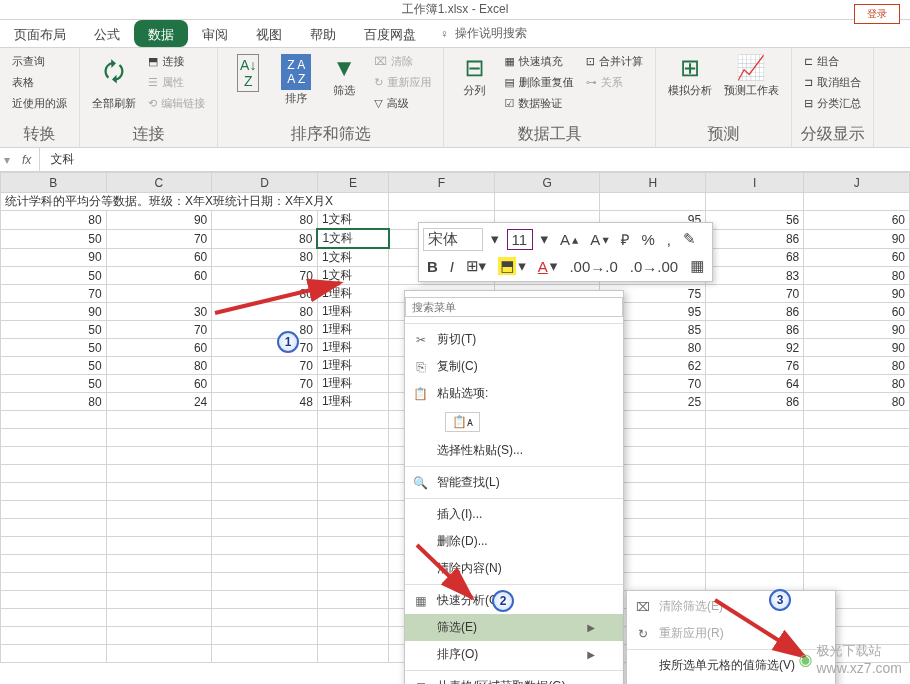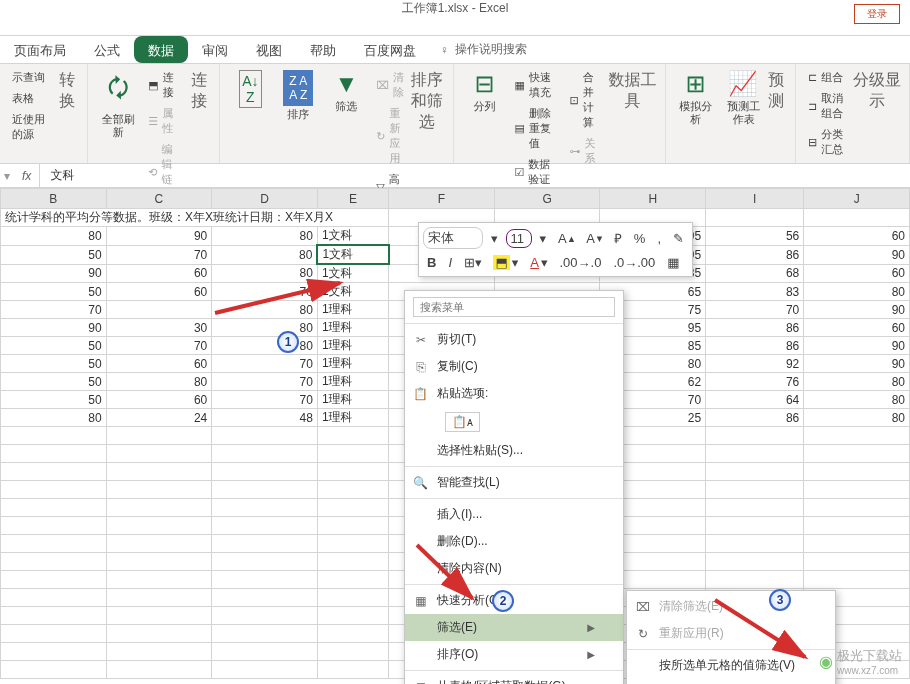--- a/index.html
+++ b/index.html
@@ -1,29 +1,29 @@
 <!DOCTYPE html>
 <html><head>
   <meta charset="utf-8">
   <style>
     * { margin: 0; padding: 0; box-sizing: border-box; }
     body { font-family: "Microsoft YaHei", Arial, sans-serif; font-size: 12px; background: #fff; overflow: hidden; width: 910px; height: 684px; position: relative; }
     
-    .titlebar { background: #fff; height: 36px; display: flex; align-items: flex-start; justify-content: center; position: relative; border-bottom: 1px solid #d4d4d4; }
+    .titlebar { background: #fff; height: 20px; display: flex; align-items: center; justify-content: center; position: relative; border-bottom: 1px solid #d4d4d4; }
     .titlebar-title { color: #595959; font-size: 12px; }
     .login-btn { position: absolute; right: 10px; top: 4px; background: #fff; border: 1px solid #c43e1c; color: #c43e1c; padding: 2px 12px; font-size: 10px; }
     
     .ribbon-tabs { background: #fff; height: 28px; display: flex; align-items: stretch; border-bottom: 1px solid #d4d4d4; }
     .ribbon-tab { padding: 6px 14px; color: #444; cursor: pointer; font-size: 13px; }
     .ribbon-tab.active { background: #217346; color: #fff; border-radius: 8px; }
     .tell-me { display: flex; align-items: center; gap: 6px; padding: 0 10px; color: #666; }
     .bulb-icon { color: #666; }
     
     .ribbon-content { background: #f3f2f1; height: 100px; display: flex; border-bottom: 1px solid #d4d4d4; }
-    .ribbon-group { border-right: 1px solid #e1dfdd; padding: 4px 8px 2px; display: flex; flex-direction: row; justify-content: space-between; }
+    .ribbon-group { border-right: 1px solid #e1dfdd; padding: 4px 8px 2px; display: flex; flex-direction: column; justify-content: space-between; }
     .ribbon-group-label { text-align: center; color: #666; font-size: 16px; padding-top: 2px; }
     .ribbon-group-content { display: flex; gap: 4px; align-items: flex-start; }
     .ribbon-btn { display: flex; flex-direction: column; align-items: center; padding: 2px 4px; cursor: pointer; min-width: 44px; text-align: center; }
     .ribbon-btn-icon { font-size: 24px; color: #217346; margin-bottom: 2px; }
     .ribbon-btn-label { font-size: 11px; color: #444; line-height: 1.2; }
     .ribbon-small-btn { display: flex; align-items: center; gap: 4px; padding: 2px 4px; cursor: pointer; font-size: 11px; color: #444; }
     .ribbon-small-btn.disabled { color: #aaa; }
     .ribbon-col { display: flex; flex-direction: column; gap: 2px; }
     
     .formula-bar { height: 24px; display: flex; align-items: center; border-bottom: 1px solid #d4d4d4; background: #fff; }
@@ -43,26 +43,26 @@
     .grid th.col-H { width: 112px; }
     .grid th.col-I { width: 104px; }
     .grid th.col-J { width: 112px; }
     .grid td { border: 1px solid #d4d4d4; height: 18px; padding: 0 4px; color: #333; font-size: 12px; }
     .grid td.num { text-align: right; }
     .grid td.header-cell { background: #ddb26a; color: #333; }
     .grid td.selected { border: 2px solid #217346; }
     
     .mini-toolbar { position: absolute; background: #fff; border: 1px solid #c6c6c6; box-shadow: 2px 2px 6px rgba(0,0,0,0.2); padding: 4px; display: flex; flex-direction: column; gap: 4px; z-index: 10; }
     .mini-row { display: flex; gap: 4px; align-items: center; }
-    .mini-item { padding: 2px 4px; font-size: 13px; color: #444; display: flex; align-items: center; gap: 2px; border-radius: 8px; }
+    .mini-item { padding: 2px 4px; font-size: 15px; color: #444; display: flex; align-items: center; gap: 2px; }
     .mini-font { border: 1px solid #ccc; padding: 1px 4px; width: 60px; }
     .mini-size { border: 1px solid #701a75; padding: 1px 4px; width: 26px; }
     
     .context-menu { position: absolute; background: #fff; border: 1px solid #c6c6c6; box-shadow: 2px 2px 8px rgba(0,0,0,0.25); width: 220px; z-index: 20; padding: 2px 0; }
-    .context-search { padding: 4px 8px; }
+    .context-search { padding: 4px 0; }
     .context-search input { width: 100%; border: 1px solid #ccc; padding: 3px 6px; font-size: 11px; }
     .menu-sep { border-top: 1px solid #e1dfdd; margin: 2px 0; }
     .menu-item { padding: 5px 28px 5px 32px; color: #333; font-size: 12px; cursor: pointer; position: relative; display: flex; justify-content: space-between; align-items: center; }
     .menu-item.highlighted { background: #c5d8bc; }
     .menu-icon { position: absolute; left: 8px; width: 16px; text-align: center; color: #666; }
     .menu-arrow { color: #666; font-size: 10px; }
     .menu-item.disabled { color: #aaa; }
     
     .submenu { position: absolute; background: #fff; border: 1px solid #c6c6c6; box-shadow: 2px 2px 8px rgba(0,0,0,0.25); width: 210px; z-index: 30; padding: 2px 0; }
     
@@ -670,15 +670,15 @@
         <path d="M0,0 L0,6 L9,3 z" fill="#d32f2f"></path>
       </marker>
     </defs>
   <line x1="5" y1="5" x2="95" y2="62" stroke="#d32f2f" stroke-width="4" marker-end="url(#ah3)"></line>
 </svg>
 
 <div class="watermark">
   <span class="watermark-icon">◉</span>
   <div>
     <div>极光下载站</div>
-    <div style="font-size:10px">www.xz7.com</div>
+    <div style="font-size:14px">www.xz7.com</div>
   </div>
 </div>
 
 </body></html>

